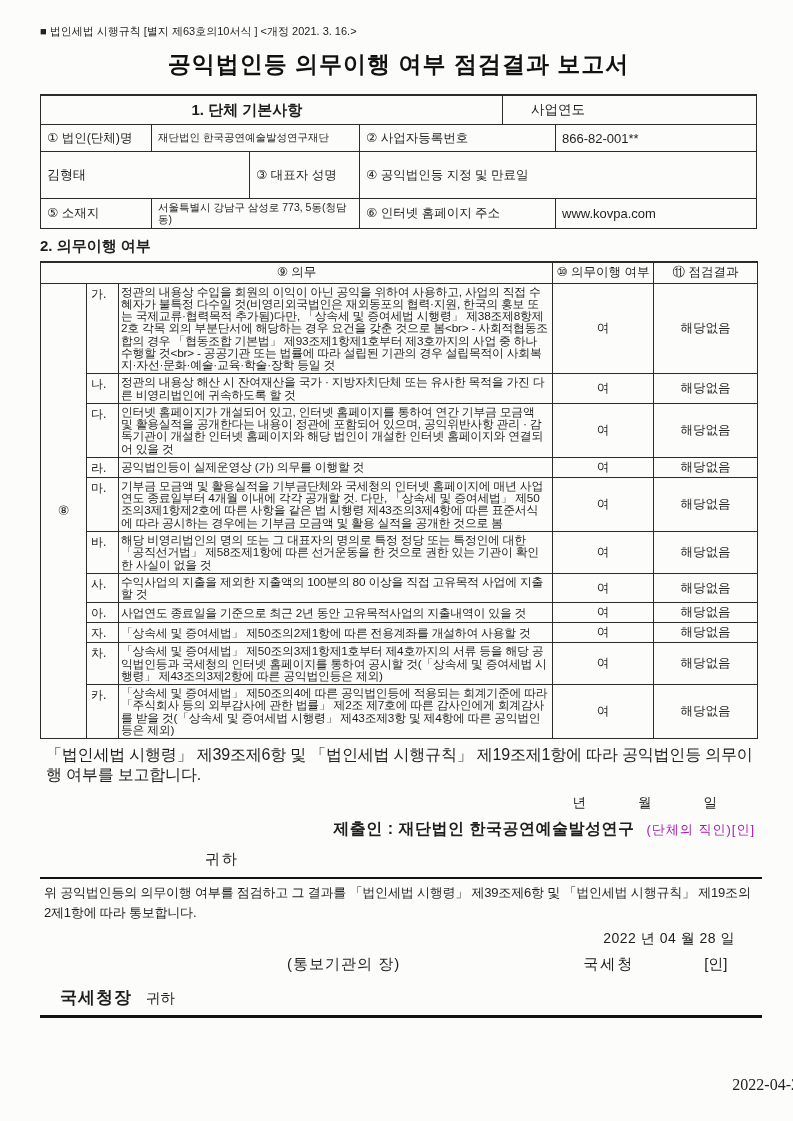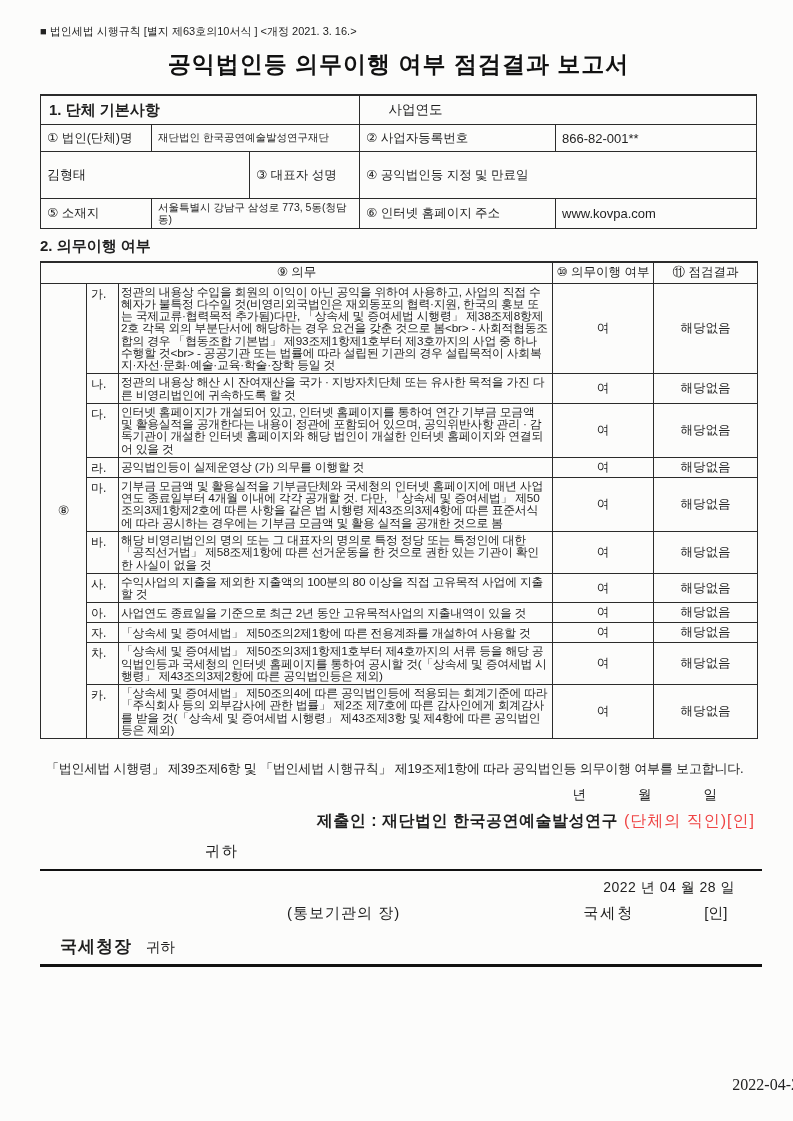--- a/index.html
+++ b/index.html
@@ -31,21 +31,21 @@
   .irow { display: flex; border-top: 1px solid #2b2b2b; }
   .irow:first-child { border-top: none; }
   .cell {
     border-left: 1px solid #2b2b2b;
     padding: 3px 6px;
     display: flex; align-items: center;
     font-size: 13px;
     overflow: hidden;
   }
   .cell:first-child { border-left: none; }
-  .r0 { height: 28px; }
+  .r0 { height: 28px; justify-content: center; }
   .section-cell { width: 318px; font-weight: bold; font-size: 15px; padding-left: 8px; }
   .year-label { width: 112px; justify-content: center; font-size: 13.5px; }
   .year-values { flex: 1; justify-content: space-around; font-size: 13.5px; }
   .w1 { width: 110px; font-size: 12.5px; }
   .w2 { width: 208px; }
   .w3 { width: 196px; font-size: 12.5px; }
   .w4 { width: 203px; flex: 1; }
   .r1 { height: 27px; }
   .r2 { height: 47px; }
   .r3 { height: 30px; }
@@ -77,26 +77,26 @@
     font-size: 11.8px;
     line-height: 1.04;
     padding: 2px 3px 2px 2px;
     text-align: left;
     letter-spacing: -0.2px;
     word-break: break-all;
   }
   td.yn, td.res { text-align: center; vertical-align: middle; font-size: 12.5px; }
 
   
-  .statement { font-size: 13px; line-height: 1.25; margin-top: 22px; padding-left: 6px; letter-spacing: -0.2px; }
+  .statement { font-size: 16px; line-height: 1.25; margin-top: 6px; padding-left: 6px; letter-spacing: -0.2px; }
   .date-blank { display: flex; justify-content: flex-end; font-size: 13.5px; margin: 9px 40px 0 0; }
   .date-blank span { margin-left: 52px; }
   .submitter-line { display: flex; justify-content: flex-end; align-items: baseline; margin: 7px 2px 0 0; }
   .submitter { font-size: 16px; font-weight: 600; letter-spacing: 0.5px; }
-  .seal-note { font-size: 16px; color: #ef4444; margin-left: 6px; letter-spacing: 1px; }
+  .seal-note { font-size: 13px; color: #a21caf; margin-left: 12px; letter-spacing: 1px; }
   .guiha1 { font-size: 15px; margin: 10px 0 0 165px; letter-spacing: 2px; }
   .hr1 { border: none; border-top: 2.5px solid #111; margin-top: 8px; width: 722px; }
   .statement2 { font-size: 13px; line-height: 1.5; margin-top: 4px; padding-left: 4px; letter-spacing: -0.2px; }
   .date2 { text-align: right; font-size: 14px; margin: 8px 22px 0 0; letter-spacing: 0.5px; }
   .agency-line { display: flex; align-items: baseline; font-size: 15px; margin-top: 7px; }
   .agency-head { margin-left: 247px; letter-spacing: 1px; }
   .agency-name { margin-left: 183px; letter-spacing: 2px; }
   .agency-seal { margin-left: 70px; }
   .addressee-line { margin: 12px 0 0 20px; display: flex; align-items: baseline; }
   .addressee { font-size: 17px; font-weight: bold; letter-spacing: 1px; }
@@ -242,20 +242,21 @@
 
     <div class="submitter-line">
       <span class="submitter">제출인 : 재단법인 한국공연예술발성연구</span>
       <span class="seal-note">(단체의 직인)[인]</span>
     </div>
 
     <div class="guiha1">귀하</div>
 
     <hr class="hr1">
 
+    <p class="statement2">위 공익법인등의 의무이행 여부를 점검하고 그 결과를 「법인세법 시행령」 제39조제6항 및 「법인세법 시행규칙」 제19조의2제1항에 따라 통보합니다.</p>
 
     <div class="date2">2022 년   04 월   28 일</div>
 
     <div class="agency-line">
       <span class="agency-head">(통보기관의 장)</span>
       <span class="agency-name">국세청</span>
       <span class="agency-seal">[인]</span>
     </div>
 
     <div class="addressee-line">

